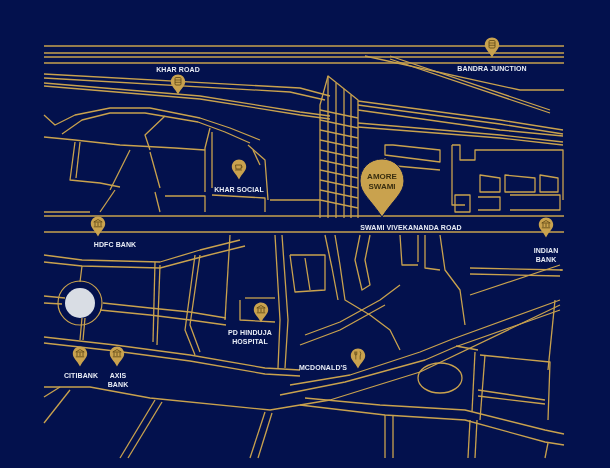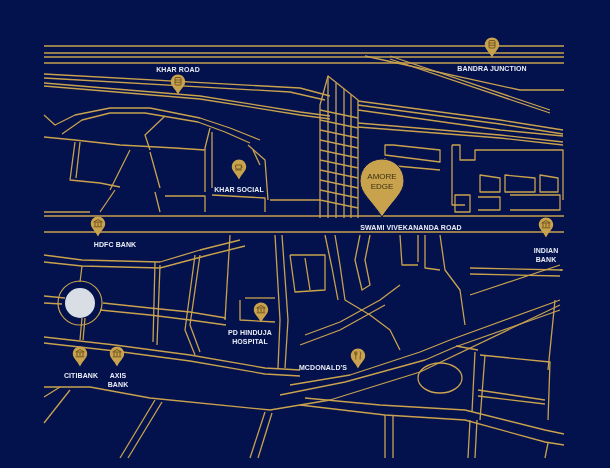--- a/index.html
+++ b/index.html
@@ -3,21 +3,21 @@
 <meta charset="utf-8">
 <style>
   html, body { margin: 0; padding: 0; }
   body { width: 610px; height: 468px; background: #03114d; overflow: hidden; position: relative; font-family: "Liberation Sans", sans-serif; }
   #map { position: absolute; left: 0; top: 0; width: 610px; height: 468px; }
   .lbl { position: absolute; color: #e8ecf5; font-weight: bold; font-size: 7px; letter-spacing: 0.1px; line-height: 9px; text-align: center; white-space: nowrap; transform: translateX(-50%); }
   .pin { position: absolute; width: 16px; height: 21px; transform: translate(-50%, -100%); }
   .pin svg { width: 16px; height: 21px; display: block; }
   .main-pin { position: absolute; left: 359px; top: 158px; width: 46px; height: 60px; }
   .main-pin svg { width: 46px; height: 60px; display: block; }
-  .main-lbl { position: absolute; left: 359px; top: 172px; width: 46px; text-align: center; color: #3a2f10; font-weight: normal; font-size: 8px; line-height: 10px; }
+  .main-lbl { position: absolute; left: 359px; top: 172px; width: 46px; text-align: center; color: #3a2f10; font-weight: bold; font-size: 8px; line-height: 10px; }
 </style>
 </head>
 <body>
 
 <svg id="map" viewBox="0 0 610 468" xmlns="http://www.w3.org/2000/svg">
   <g fill="none" stroke="#c9a24e" stroke-width="1.3" stroke-linejoin="round">
 
     <line x1="44" y1="46" x2="564" y2="46"></line>
     <line x1="44" y1="53" x2="564" y2="53"></line>
     <line x1="44" y1="57" x2="564" y2="57"></line>
@@ -150,21 +150,21 @@
   <circle cx="80" cy="303" r="15" fill="#d9dde4"></circle>
 </svg>
 
 <div class="main-pin">
   <svg viewBox="0 0 46 60">
     <path d="M23 1 C10.5 1 1 10.5 1 23 C1 35 12 42 23 59 C34 42 45 35 45 23 C45 10.5 35.5 1 23 1 Z" fill="#c9a24e" stroke="#03114d" stroke-width="1"></path>
   </svg>
 </div>
 <div class="main-lbl">
   <div>AMORE</div>
-  <div>EDGE</div>
+  <div>SWAMI</div>
 </div>
 
 <div class="pin" style="left:178px;top:95px;">
   <svg viewBox="0 0 16 21">
       <path d="M8 0.5C4 0.5 0.8 3.7 0.8 7.7C0.8 12 5 14.5 8 20.5C11 14.5 15.2 12 15.2 7.7C15.2 3.7 12 0.5 8 0.5Z" fill="#c9a24e"></path>
       <rect x="5" y="3.5" width="6" height="7.5" rx="1" fill="none" stroke="#5a4515" stroke-width="0.8"></rect>
       <line x1="5" y1="6" x2="11" y2="6" stroke="#5a4515" stroke-width="0.7"></line>
       <line x1="5" y1="8.3" x2="11" y2="8.3" stroke="#5a4515" stroke-width="0.7"></line>
     </svg>
 </div>

